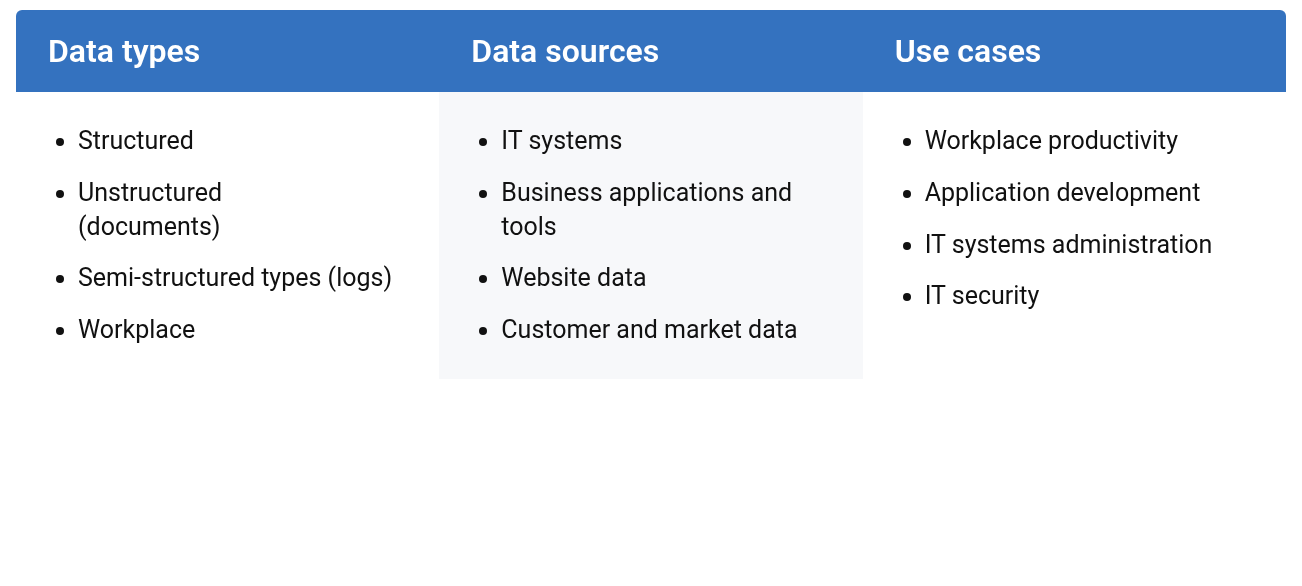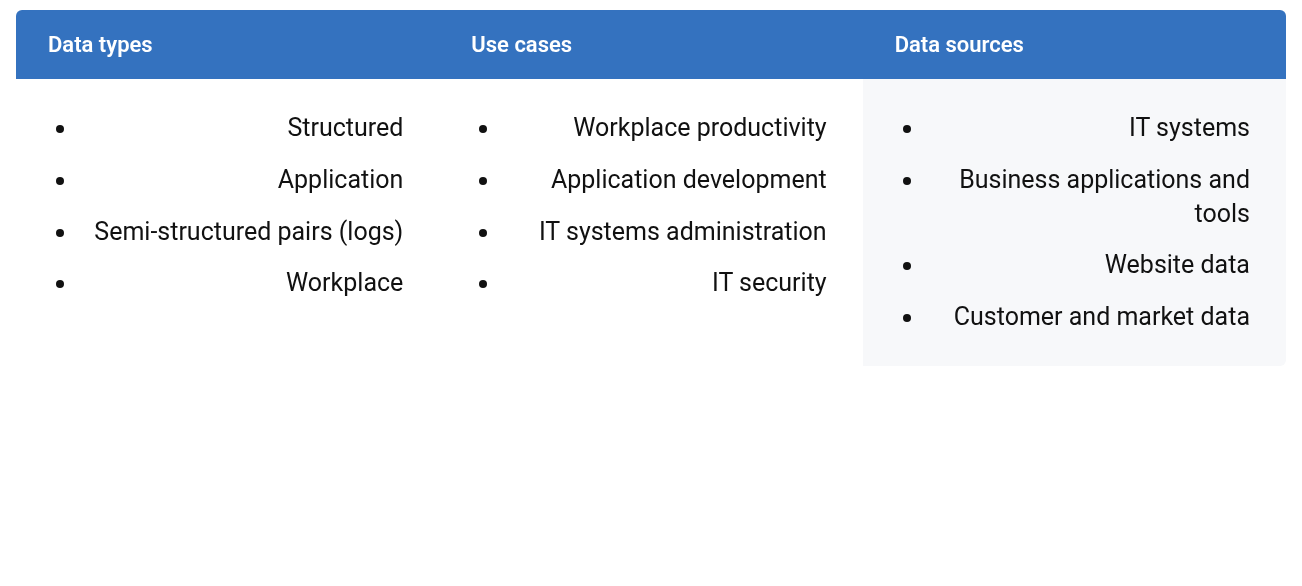--- a/index.html
+++ b/index.html
@@ -21,21 +21,21 @@
     overflow: hidden;
   }
   .header-row {
     display: flex;
     background: #3472bf;
     color: #ffffff;
   }
   .header-cell {
     flex: 1 1 0;
     padding: 22px 32px;
-    font-size: 22px;
+    font-size: 32px;
     font-weight: 600;
   }
   .body-row {
     display: flex;
     align-items: stretch;
   }
   .body-cell {
     flex: 1 1 0;
     padding: 32px 36px 32px 36px;
     background: #ffffff;
@@ -45,81 +45,81 @@
   }
   ul.items {
     list-style: disc;
     padding-left: 26px;
   }
   ul.items li {
     font-size: 25px;
     line-height: 1.35;
     color: #111111;
     margin-bottom: 18px;
-    text-align: right;
   }
   ul.items li:last-child {
     margin-bottom: 0;
   }
   .item-parenthetical {
     display: block;
   }
 </style>
 </head>
 <body>
 
 <div class="table-wrap">
   <div class="header-row">
     <div class="header-cell">Data types</div>
+    <div class="header-cell">Data sources</div>
     <div class="header-cell">Use cases</div>
-    <div class="header-cell">Data sources</div>
   </div>
   <div class="body-row">
     <div class="body-cell">
       <ul class="items">
         <li>
           <span>Structured</span>
         </li>
         <li>
-          <span>Application</span>
+          <span>Unstructured</span>
+          <span class="item-parenthetical">(documents)</span>
         </li>
         <li>
-          <span>Semi-structured pairs (logs)</span>
+          <span>Semi-structured types (logs)</span>
         </li>
         <li>
           <span>Workplace</span>
+        </li>
+      </ul>
+    </div>
+    <div class="body-cell shaded">
+      <ul class="items">
+        <li>
+          <span>IT systems</span>
+        </li>
+        <li>
+          <span>Business applications and tools</span>
+        </li>
+        <li>
+          <span>Website data</span>
+        </li>
+        <li>
+          <span>Customer and market data</span>
         </li>
       </ul>
     </div>
     <div class="body-cell">
       <ul class="items">
         <li>
           <span>Workplace productivity</span>
         </li>
         <li>
           <span>Application development</span>
         </li>
         <li>
           <span>IT systems administration</span>
         </li>
         <li>
           <span>IT security</span>
         </li>
       </ul>
     </div>
-    <div class="body-cell shaded">
-      <ul class="items">
-        <li>
-          <span>IT systems</span>
-        </li>
-        <li>
-          <span>Business applications and tools</span>
-        </li>
-        <li>
-          <span>Website data</span>
-        </li>
-        <li>
-          <span>Customer and market data</span>
-        </li>
-      </ul>
-    </div>
   </div>
 </div>
 
 </body></html>

